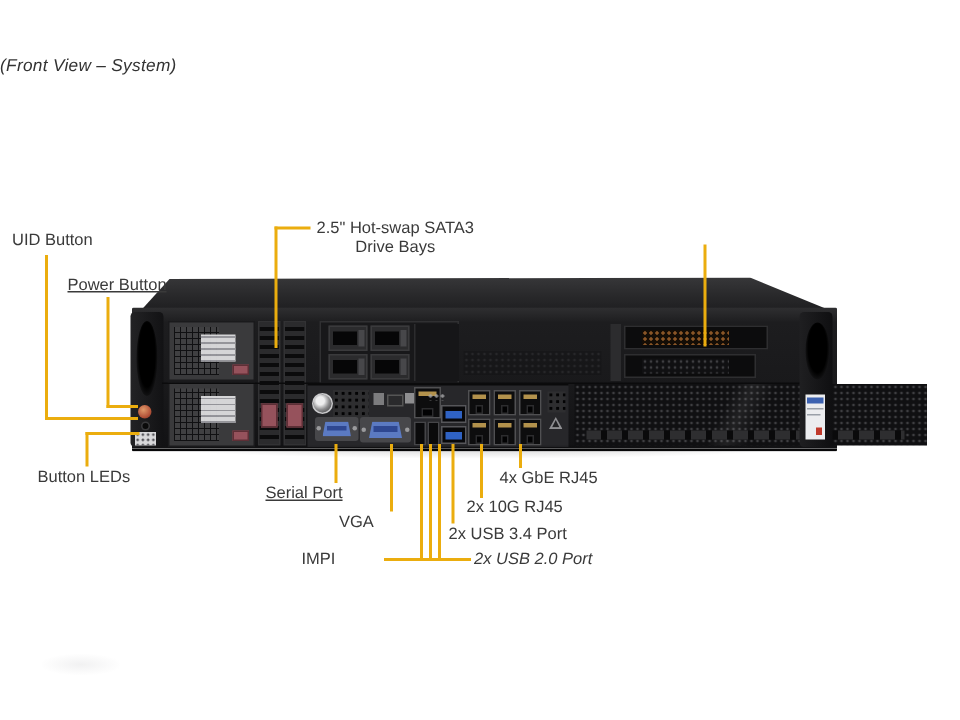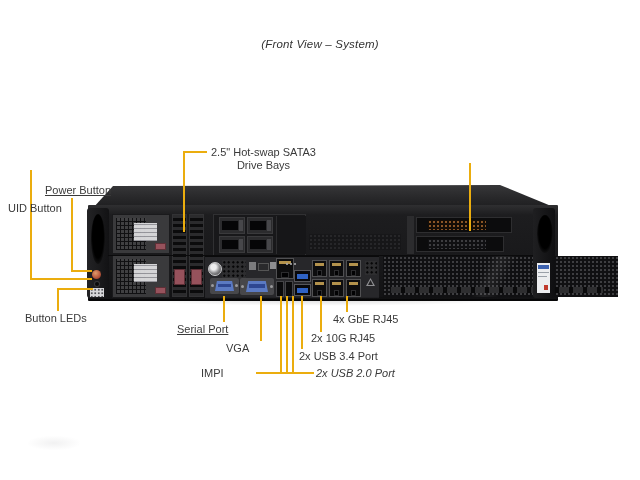--- a/index.html
+++ b/index.html
@@ -1,18 +1,18 @@
 <!DOCTYPE html>
 <html><head>
 <meta charset="utf-8">
 <style>
   html,body { margin:0; padding:0; background:#fff; }
   .stage { position:relative; width:640px; height:480px; background:#ffffff; overflow:hidden;
            font-family:"Liberation Sans", sans-serif; }
-  .title { position:absolute; left:0; top:38px; width:640px; text-align:center;
+  .title { position:absolute; left:0; top:38px; width:640px; text-align:left;
            font-size:11.5px; font-style:italic; color:#333; letter-spacing:.2px; }
   .lbl { position:absolute; font-size:11px; color:#3a3a3a; white-space:pre-line; line-height:13px; }
   .lbl.c { text-align:center; }
   .line { position:absolute; background:#ebad0e; }
   
   .topface { position:absolute; left:88px; top:182px; width:470px; height:26px;
              background:linear-gradient(180deg,#3a3a3c,#28282a 60%,#1e1e20);
              clip-path:polygon(25px 4px, 412px 3px, 468px 26px, 5px 26px); }
   .frontface { position:absolute; left:88px; top:205px; width:470px; height:94px;
                background:linear-gradient(180deg,#2f2f31 0,#1d1d1f 10px,#19191b 55%,#121214 100%);
@@ -255,21 +255,21 @@
   <div class="line" style="left:280px; top:296px; width:2px; height:78px;"></div>
   <div class="line" style="left:286px; top:296px; width:2px; height:78px;"></div>
   <div class="line" style="left:292px; top:296px; width:2px; height:78px;"></div>
 
   <div class="line" style="left:301px; top:296px; width:2px; height:53px;"></div>
 
   <div class="line" style="left:320px; top:296px; width:2px; height:36px;"></div>
 
   <div class="line" style="left:346px; top:296px; width:2px; height:16px;"></div>
 
-  <div class="lbl" style="left:8px;   top:154px;margin-top:48px;">UID Button</div>
+  <div class="lbl" style="left:8px;   top:154px;">UID Button</div>
   <div class="lbl" style="left:45px;  top:184px;text-decoration:underline;">Power Button</div>
   <div class="lbl" style="left:25px;  top:312px;">Button LEDs</div>
   <div class="lbl c" style="left:196px; top:146px; width:135px;">2.5" Hot-swap SATA3
 Drive Bays</div>
   <div class="lbl" style="left:177px; top:323px;text-decoration:underline;">Serial Port</div>
   <div class="lbl" style="left:226px; top:342px;">VGA</div>
   <div class="lbl" style="left:201px; top:367px;">IMPI</div>
   <div class="lbl" style="left:333px; top:313px;">4x GbE RJ45</div>
   <div class="lbl" style="left:311px; top:332px;">2x 10G RJ45</div>
   <div class="lbl" style="left:299px; top:350px;">2x USB 3.4 Port</div>

